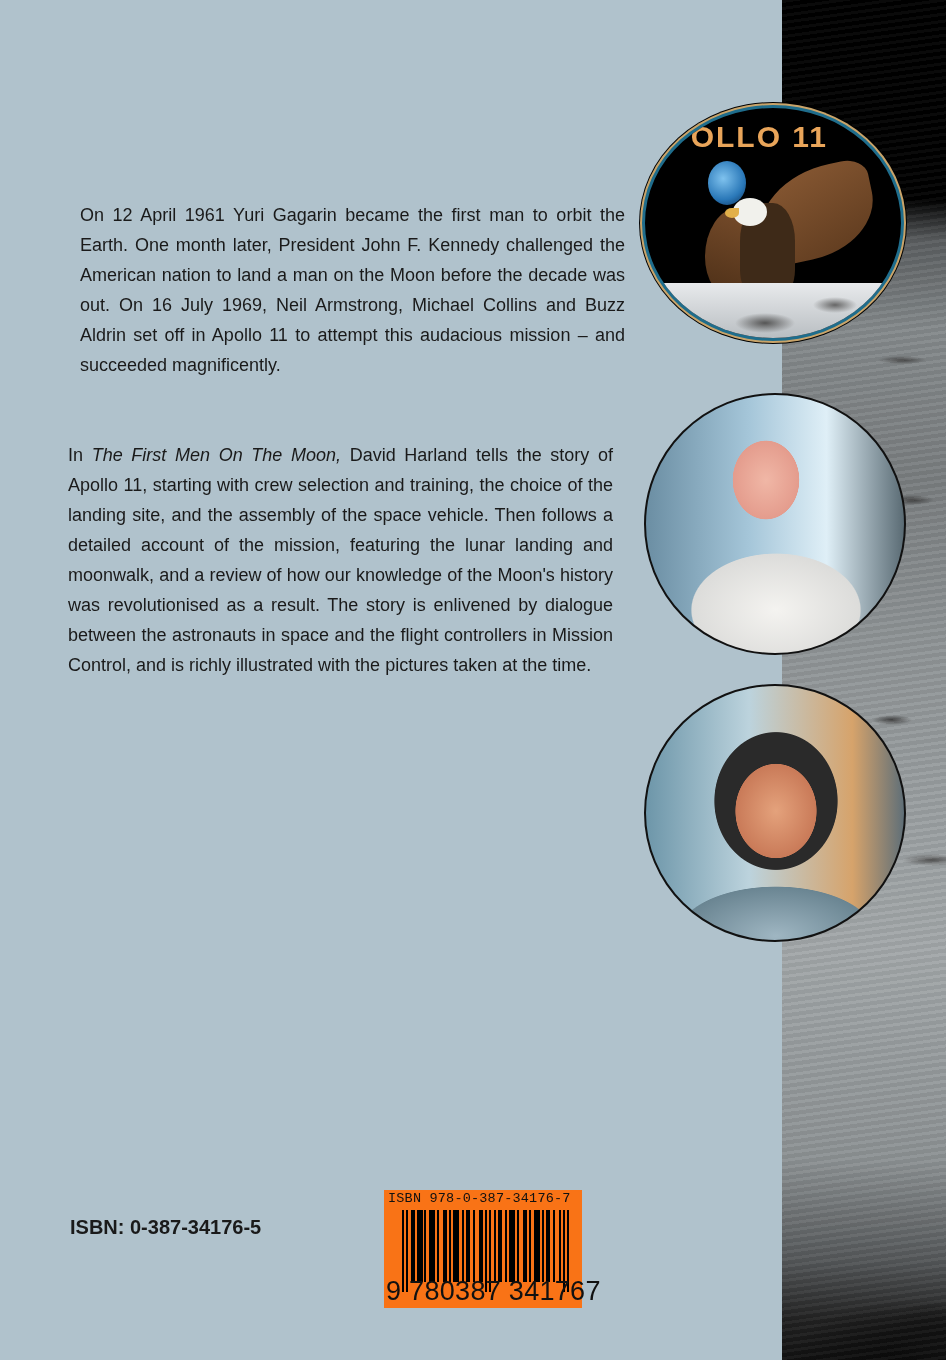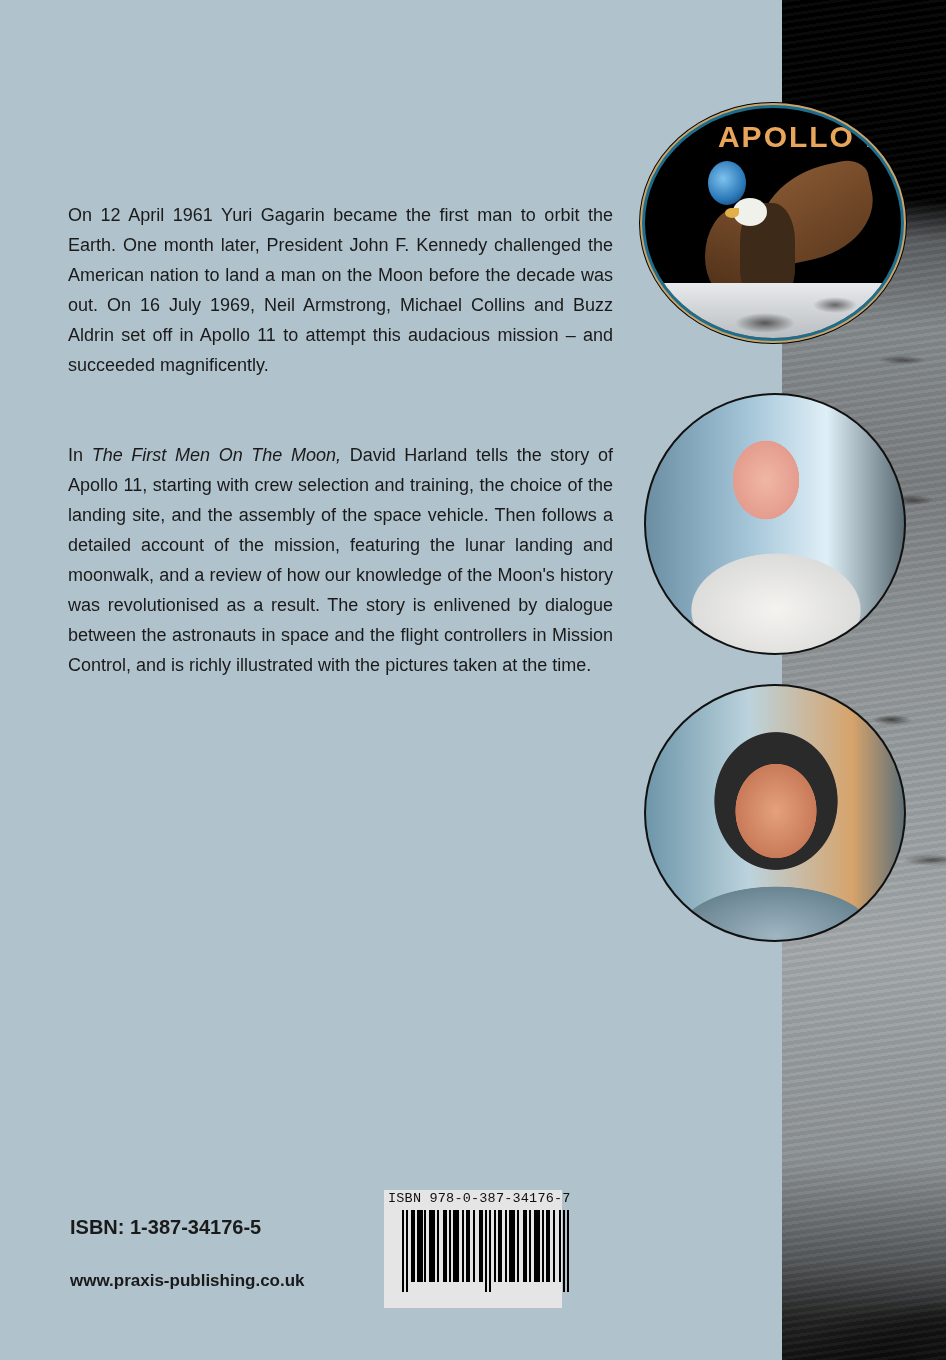--- a/index.html
+++ b/index.html
@@ -15,38 +15,38 @@
       radial-gradient(ellipse 20px 5px at 110px 720px, #3e3e3e 0%, transparent 100%),
       radial-gradient(ellipse 30px 6px at 150px 860px, #555 0%, transparent 100%),
       radial-gradient(ellipse 60px 40px at 160px 1340px, #111 0%, transparent 100%),
       radial-gradient(ellipse 120px 60px at 130px 1360px, #0a0a0a 0%, transparent 100%),
       linear-gradient(180deg, #000 0px, #000 200px, #5a5d5f 240px, #858a8c 330px, #7a7e80 480px, #8f9496 640px, #9a9fa1 800px, #a3a8aa 950px, #8d9294 1160px, #55585a 1260px, #222 1320px, #111 1360px);
   }
   .moon-strip::after { content:""; position:absolute; inset:0;
     background: repeating-linear-gradient(172deg, rgba(255,255,255,0.04) 0 3px, rgba(0,0,0,0.05) 3px 7px); }
 
   .body-text { position:absolute; left:68px; width:545px; font-size:18px; line-height:30px; color:#1a1a1a; text-align:justify; margin:0; }
-  .p1 { top:200px; }
+  .p1 { top:200px;margin-left:12px; }
   .p2 { top:440px; }
   .p2 em { font-style:italic;margin-top:20px; }
 
   .isbn-label { position:absolute; left:70px; top:1216px; font-size:20px; font-weight:bold; color:#1a1a1a; }
   .links { position:absolute; left:70px; top:1270px; font-size:17px; font-weight:bold; color:#1a1a1a; line-height:22px; }
   .links div { white-space:nowrap; }
 
-  .barcode-box { position:absolute; left:384px; top:1190px; width:178px; height:118px; background:#e5e5e5; }
+  .barcode-box { position:absolute; left:384px; top:1190px; width:198px; height:118px; background:#f97316; }
   .barcode-top { position:absolute; left:4px; top:1px; font-family:"Liberation Mono", monospace; font-size:13.5px; letter-spacing:0.2px; color:#111; white-space:nowrap; }
   .bars { position:absolute; left:18px; top:20px; width:190px; height:80px; display:flex; align-items:flex-start; }
   .bars span { display:block; height:72px; background:#000; }
   .bars span.g { height:82px; }
   .barcode-bottom { position:absolute; left:2px; top:86px; font-family:"Liberation Sans", sans-serif; font-size:27px; color:#111; white-space:nowrap; letter-spacing:0.3px; line-height:30px; }
 
   .circle { position:absolute; border-radius:50%; overflow:hidden; box-sizing:border-box; }
   .patch { left:642px; top:105px; width:262px; height:236px; background:#000; border:3px solid #1f6d8c; box-shadow:0 0 0 2px #c9a46a, 0 0 0 3px #000; }
-  .patch-title { position:absolute; left:0; right:0; top:12px; text-align:right; color:#e9a55a; font-weight:bold; font-size:30px; letter-spacing:2px; }
+  .patch-title { position:absolute; left:0; right:0; top:12px; text-align:left; color:#e9a55a; font-weight:bold; font-size:30px; letter-spacing:2px; }
   .earth { position:absolute; left:63px; top:53px; width:38px; height:44px; border-radius:50%; background:radial-gradient(circle at 40% 40%, #7fc2ee, #2a78b8 60%, #0e2f55); }
   .eagle-wing { position:absolute; left:110px; top:60px; width:120px; height:90px; background:linear-gradient(160deg,#8a5a34,#5d3a1e); border-radius:70% 20% 60% 10%; transform:rotate(-12deg); }
   .eagle-wing2 { position:absolute; left:60px; top:100px; width:60px; height:90px; background:linear-gradient(200deg,#7a4e2c,#4c2f17); border-radius:60% 30% 40% 50%; }
   .eagle-body { position:absolute; left:95px; top:95px; width:55px; height:95px; background:#3e2a18; border-radius:40% 40% 30% 30%; }
   .eagle-head { position:absolute; left:88px; top:90px; width:34px; height:28px; background:#f1f1ec; border-radius:50%; }
   .eagle-beak { position:absolute; left:80px; top:100px; width:14px; height:10px; background:#e2b04a; border-radius:50% 0 50% 50%; }
   .lunar { position:absolute; left:0; right:0; top:175px; bottom:0; background:radial-gradient(ellipse 30px 10px at 120px 40px, #555 0%, transparent 100%), radial-gradient(ellipse 22px 8px at 190px 22px, #666 0%, transparent 100%), linear-gradient(#e8eaec,#b9bec2); }
 
   .portrait1 { left:644px; top:393px; width:262px; height:262px; border:2px solid #111;
     background:
@@ -83,24 +83,23 @@
 </div>
 
 <div class="circle portrait1">
   
 </div>
 
 <div class="circle portrait2">
   
 </div>
 
-<div class="isbn-label">ISBN: 1-387-34176-5</div>
+<div class="isbn-label">ISBN: 0-387-34176-5</div>
 
 <div class="links">
-  <div>www.praxis-publishing.co.uk</div>
 </div>
 
 <div class="barcode-box">
   <div class="barcode-top">ISBN 978-0-387-34176-7</div>
   <div class="bars">
     <span class="g" style="width:2px;margin-right:2px"></span>
       <span class="g" style="width:2px;margin-right:3px"></span>
     <span style="width:4px;margin-right:2px"></span>
       <span style="width:6px;margin-right:1px"></span>
       <span style="width:2px;margin-right:3px"></span>
@@ -123,13 +122,14 @@
       <span style="width:4px;margin-right:2px"></span>
       <span style="width:2px;margin-right:3px"></span>
       <span style="width:6px;margin-right:2px"></span>
       <span style="width:2px;margin-right:2px"></span>
       <span style="width:4px;margin-right:3px"></span>
       <span style="width:2px;margin-right:4px"></span>
       <span style="width:2px;margin-right:2px"></span>
     <span class="g" style="width:2px;margin-right:2px"></span>
       <span class="g" style="width:2px"></span>
   </div>
+  <div class="barcode-bottom">9 780387 341767</div>
 </div>
 
 </body></html>

